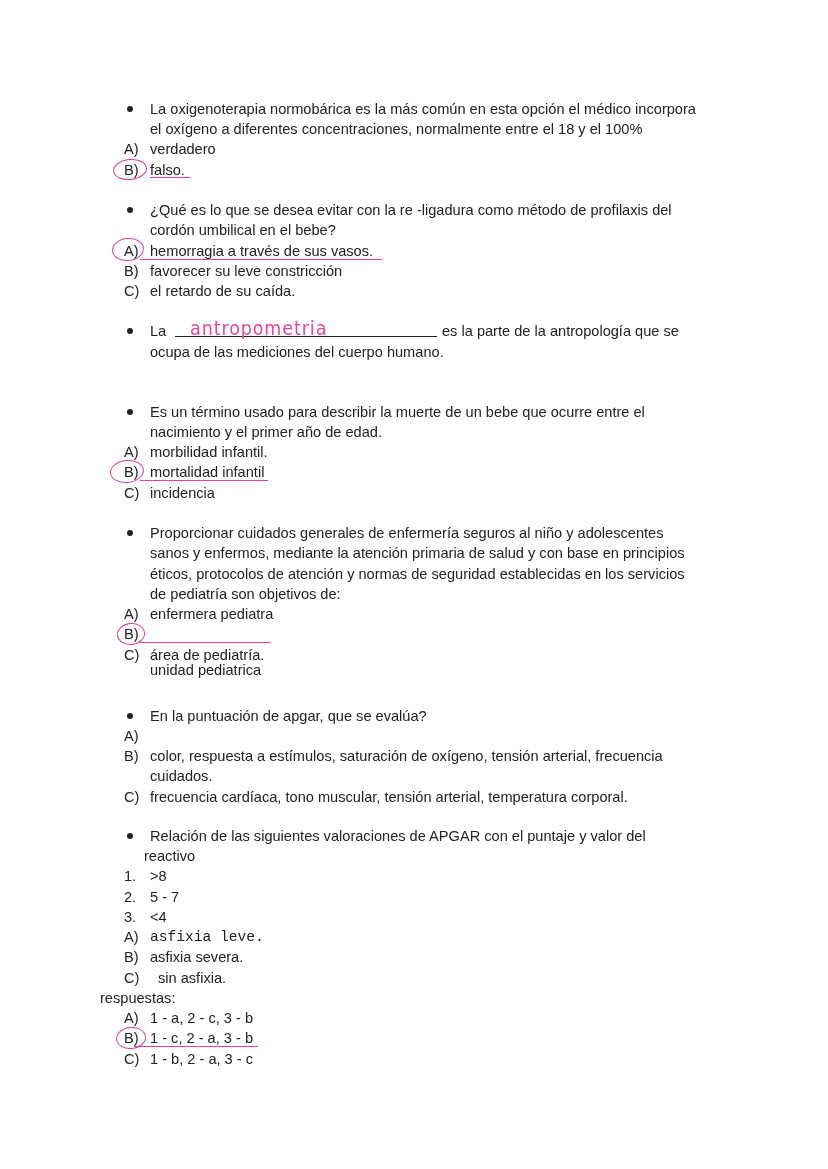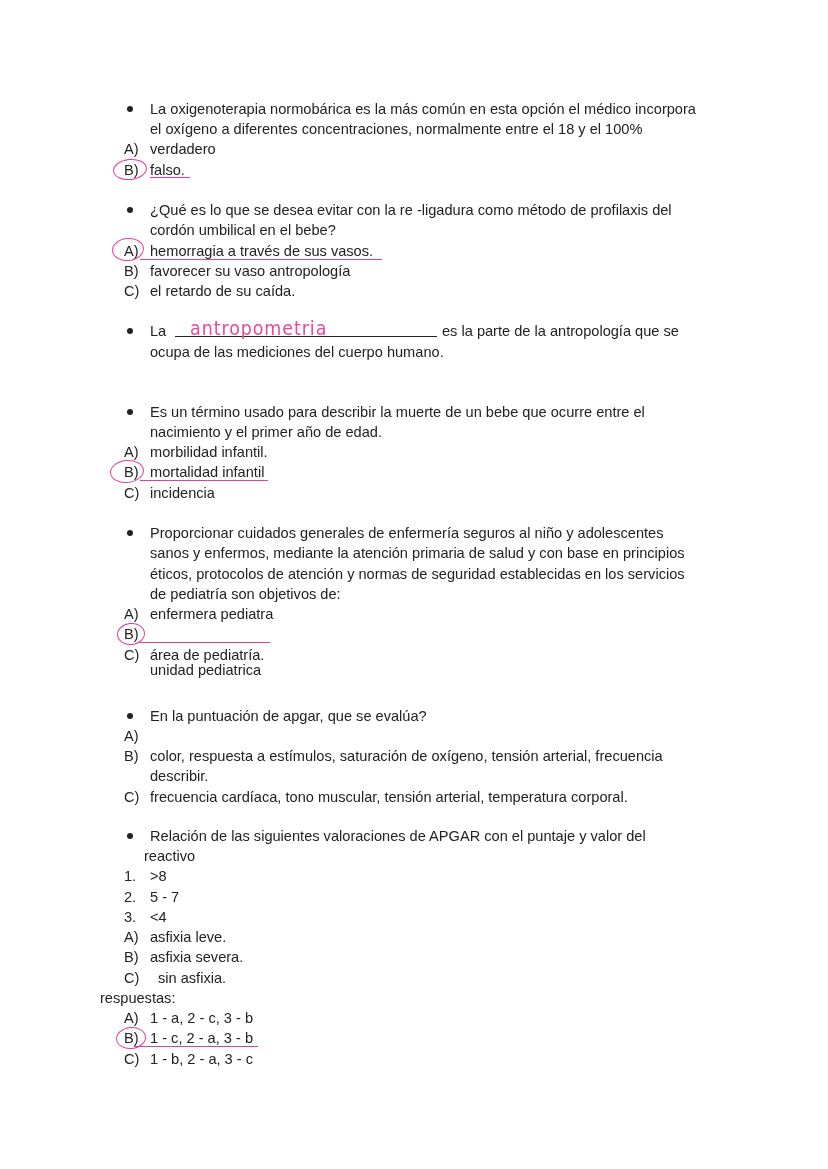--- a/index.html
+++ b/index.html
@@ -95,21 +95,21 @@
     <span class="bullet" style="top:207px;"></span>
     <div class="line" style="left:150px; top:200px;">¿Qué es lo que se desea evitar con la re -ligadura como método de profilaxis del</div>
     <div class="line" style="left:150px; top:220px;">cordón umbilical en el bebe?</div>
 
     <div class="marker" style="left:124px; top:241px;">A)</div>
     <div class="line" style="left:150px; top:241px;">hemorragia a través de sus vasos.</div>
     <div class="circle" style="left:112px; top:238px; width:32px; height:23px;"></div>
     <div class="underline-pink" style="left:140px; top:259px; width:242px;"></div>
 
     <div class="marker" style="left:124px; top:261px;">B)</div>
-    <div class="line" style="left:150px; top:261px;">favorecer su vaso antropología</div>
+    <div class="line" style="left:150px; top:261px;">favorecer su leve constricción</div>
 
     <div class="marker" style="left:124px; top:281px;">C)</div>
     <div class="line" style="left:150px; top:281px;">el retardo de su caída.</div>
   </div>
 
   <div>
     <span class="bullet" style="top:328px;"></span>
     <div class="line" style="left:150px; top:321px;">La</div>
     <div class="blank-line" style="left:175px; top:336px; width:262px;"></div>
     <div class="handwritten" style="left:190px; top:318px;">antropometria</div>
@@ -155,40 +155,40 @@
 
   <div>
     <span class="bullet" style="top:713px;"></span>
     <div class="line" style="left:150px; top:706px;">En la puntuación de apgar, que se evalúa?</div>
 
     <div class="marker" style="left:124px; top:726px;">A)</div>
     <div class="line" style="left:150px; top:726px;"></div>
 
     <div class="marker" style="left:124px; top:746px;">B)</div>
     <div class="line" style="left:150px; top:746px;">color, respuesta a estímulos, saturación de oxígeno, tensión arterial, frecuencia</div>
-    <div class="line" style="left:150px; top:766px;">describir.</div>
+    <div class="line" style="left:150px; top:766px;">cuidados.</div>
 
     <div class="marker" style="left:124px; top:787px;">C)</div>
     <div class="line" style="left:150px; top:787px;">frecuencia cardíaca, tono muscular, tensión arterial, temperatura corporal.</div>
   </div>
 
   <div>
     <span class="bullet" style="top:833px;"></span>
     <div class="line" style="left:150px; top:826px;">Relación de las siguientes valoraciones de APGAR con el puntaje y valor del</div>
     <div class="line" style="left:144px; top:846px;">reactivo</div>
 
     <div class="marker" style="left:124px; top:866px;">1.</div>
     <div class="line" style="left:150px; top:866px;">&gt;8</div>
     <div class="marker" style="left:124px; top:887px;">2.</div>
     <div class="line" style="left:150px; top:887px;">5 - 7</div>
     <div class="marker" style="left:124px; top:907px;">3.</div>
     <div class="line" style="left:150px; top:907px;">&lt;4</div>
 
     <div class="marker" style="left:124px; top:927px;">A)</div>
-    <div class="line" style="left:150px; top:927px;">asfixia leve.</div>
+    <div class="line" style="left:150px; top:927px;font-family:Liberation Mono, monospace;">asfixia leve.</div>
     <div class="marker" style="left:124px; top:947px;">B)</div>
     <div class="line" style="left:150px; top:947px;">asfixia severa.</div>
     <div class="marker" style="left:124px; top:968px;">C)</div>
     <div class="line" style="left:150px; top:968px;margin-left:8px;">sin asfixia.</div>
 
     <div class="line" style="left:100px; top:988px;">respuestas:</div>
 
     <div class="marker" style="left:124px; top:1008px;">A)</div>
     <div class="line" style="left:150px; top:1008px;">1 - a, 2 - c, 3 - b</div>
 

